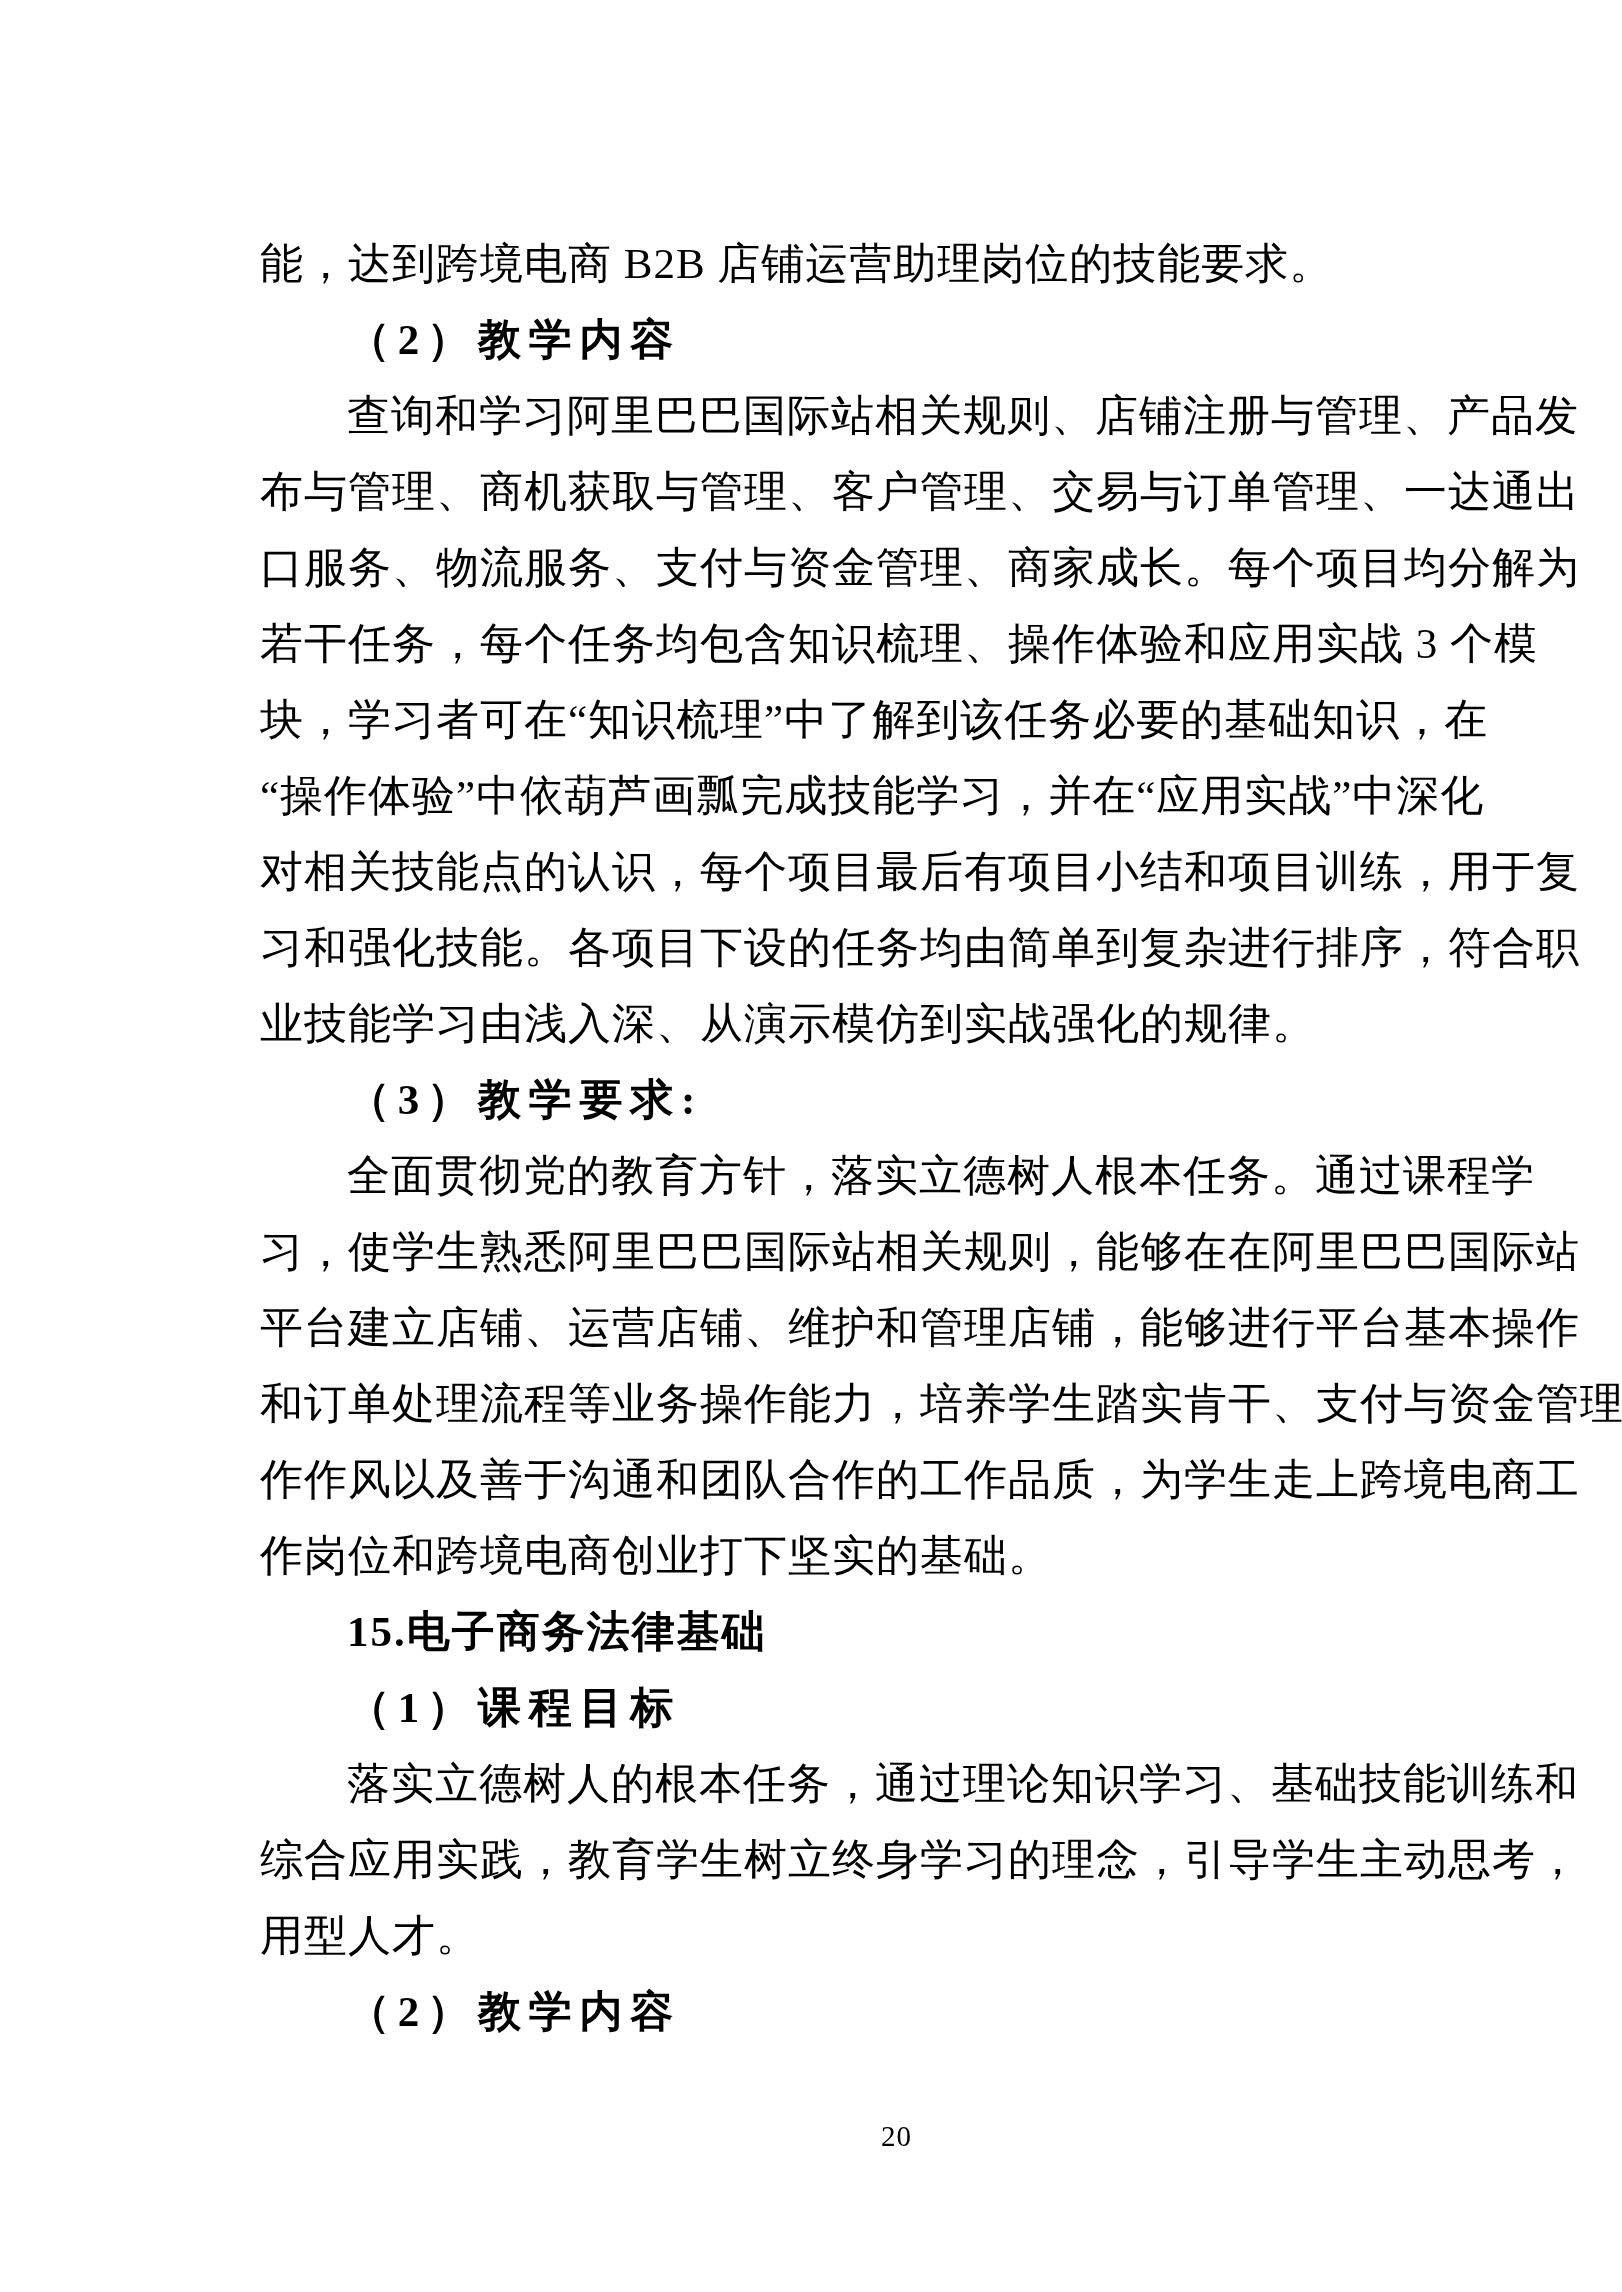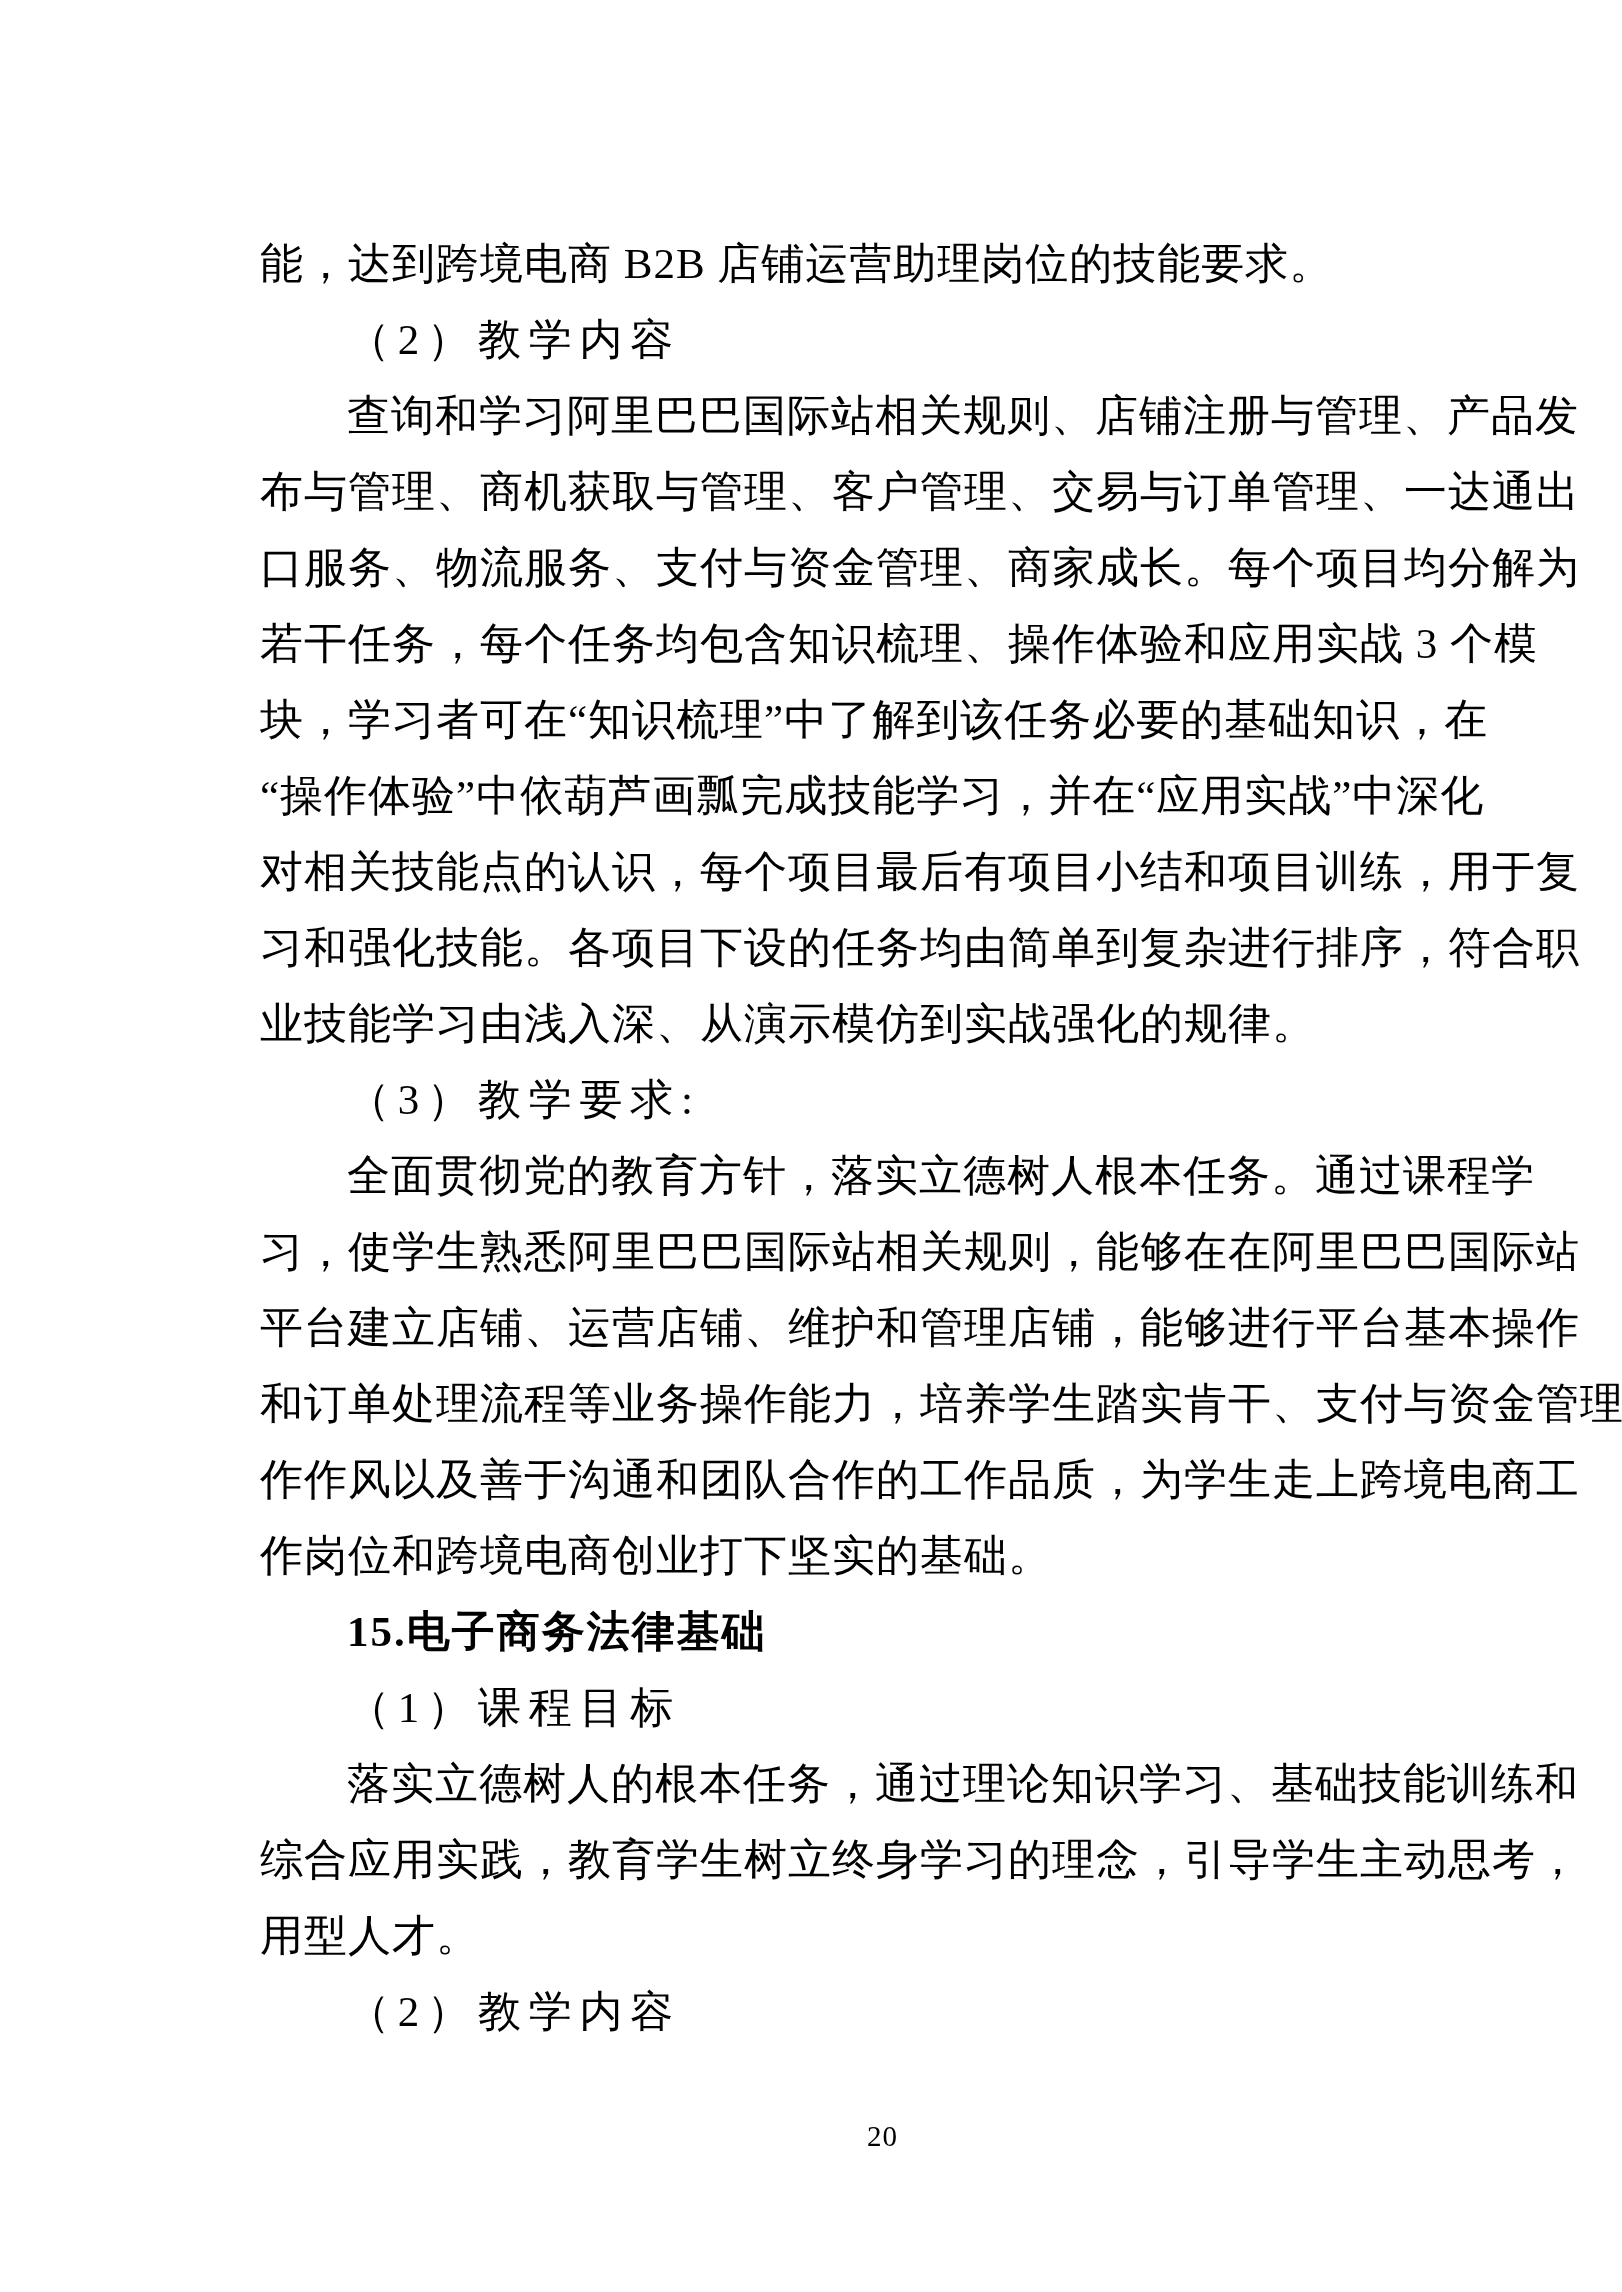--- a/index.html
+++ b/index.html
@@ -35,33 +35,34 @@
     font-size: 43px;
     letter-spacing: 1px;
     white-space: nowrap;
     font-weight: normal;
   }
   .indent {
     padding-left: 87px;
   }
   .sub {
     letter-spacing: 7.8px;
+    font-weight: bold;
   }
   .bold {
     font-weight: bold;
     letter-spacing: 2px;
   }
   .page-number {
     position: absolute;
     left: 823px;
     top: 2119px;
     width: 59px;
     height: 35px;
     line-height: 35px;
-    text-align: left;
+    text-align: center;
     font-size: 29px;
     letter-spacing: 1px;
   }
 </style>
 </head>
 <body>
 
 <div class="page">
   <div class="doc">
     <div class="line">能，达到跨境电商 B2B 店铺运营助理岗位的技能要求。</div>

